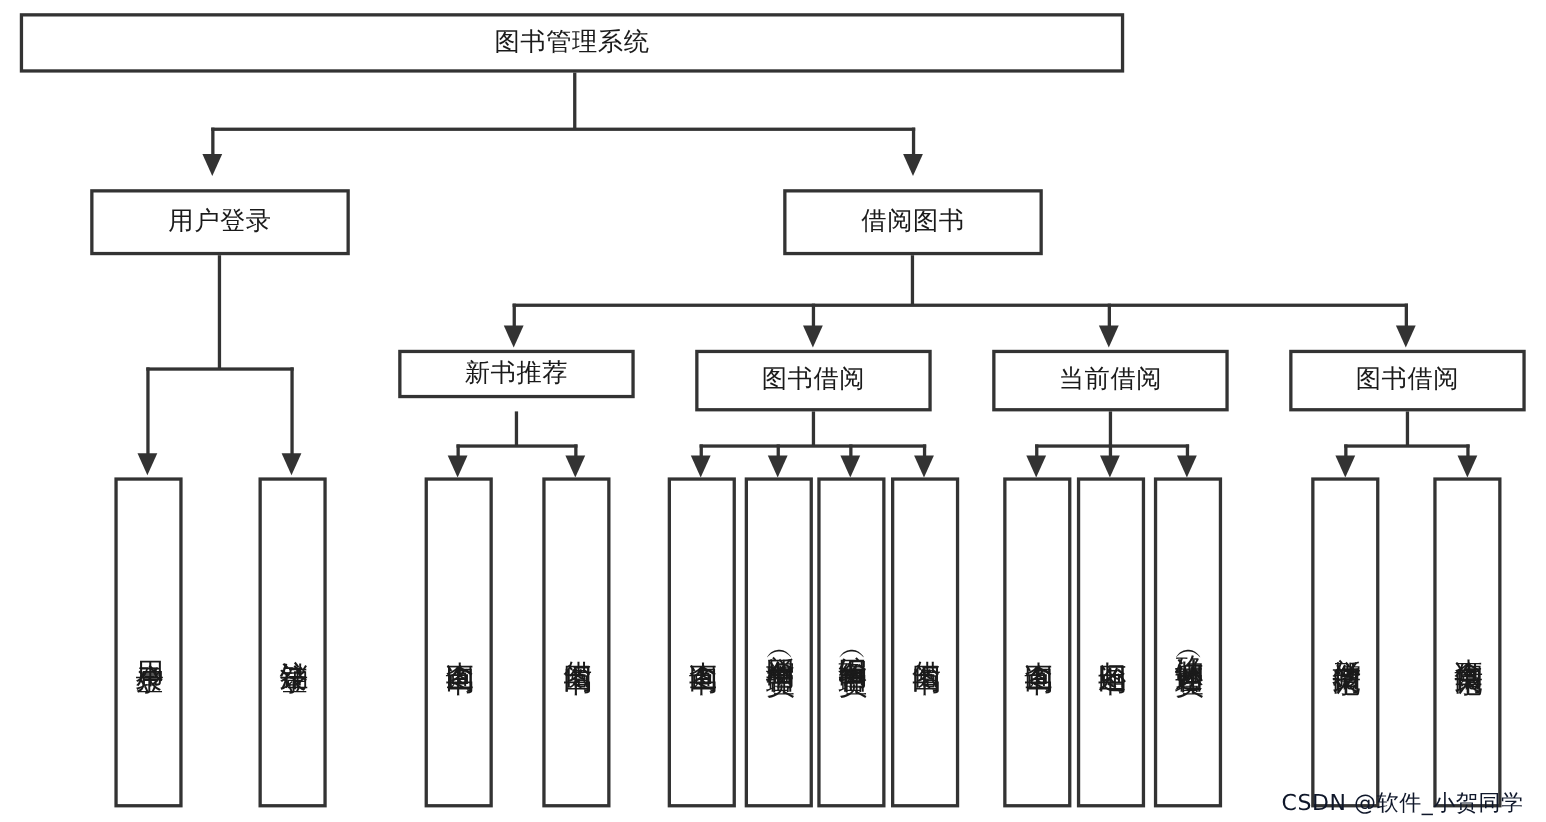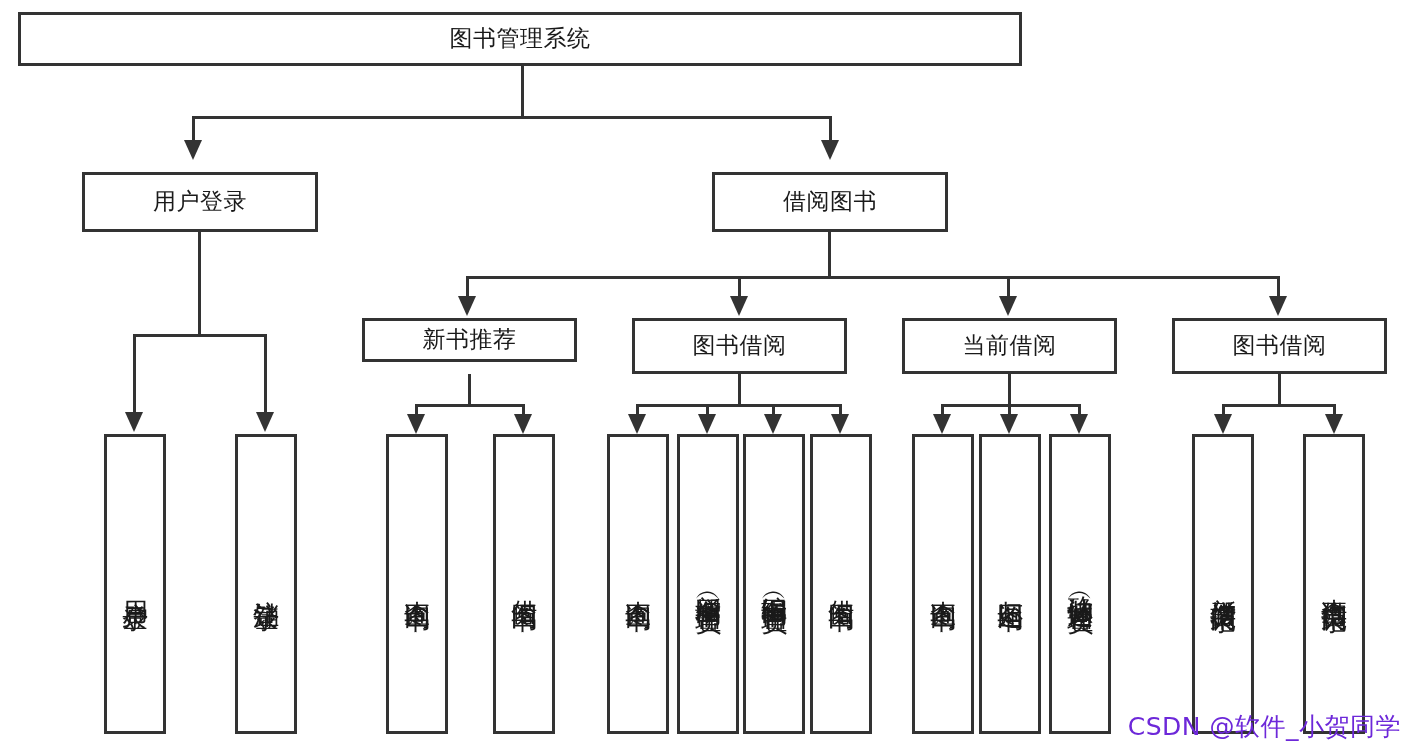--- a/index.html
+++ b/index.html
@@ -59,24 +59,24 @@
   .arrow{
     position:absolute;
     width:0;height:0;
     border-left:9px solid transparent;
     border-right:9px solid transparent;
     border-top:20px solid #333333;
   }
   
   #watermark{
     position:absolute;
-    right:4px;
+    right:20px;
     bottom:4px;
-    font-size:25px;
-    color:#6d28d9;
+    font-size:20px;
+    color:#0f172a;
     white-space:nowrap;
     letter-spacing:0.5px;
   }
 </style>
 </head>
 <body>
 
 <div id="stage">
 
   <div class="node h-node" id="root-node" style="left:18px;top:12px;width:1004px;height:54px;">

